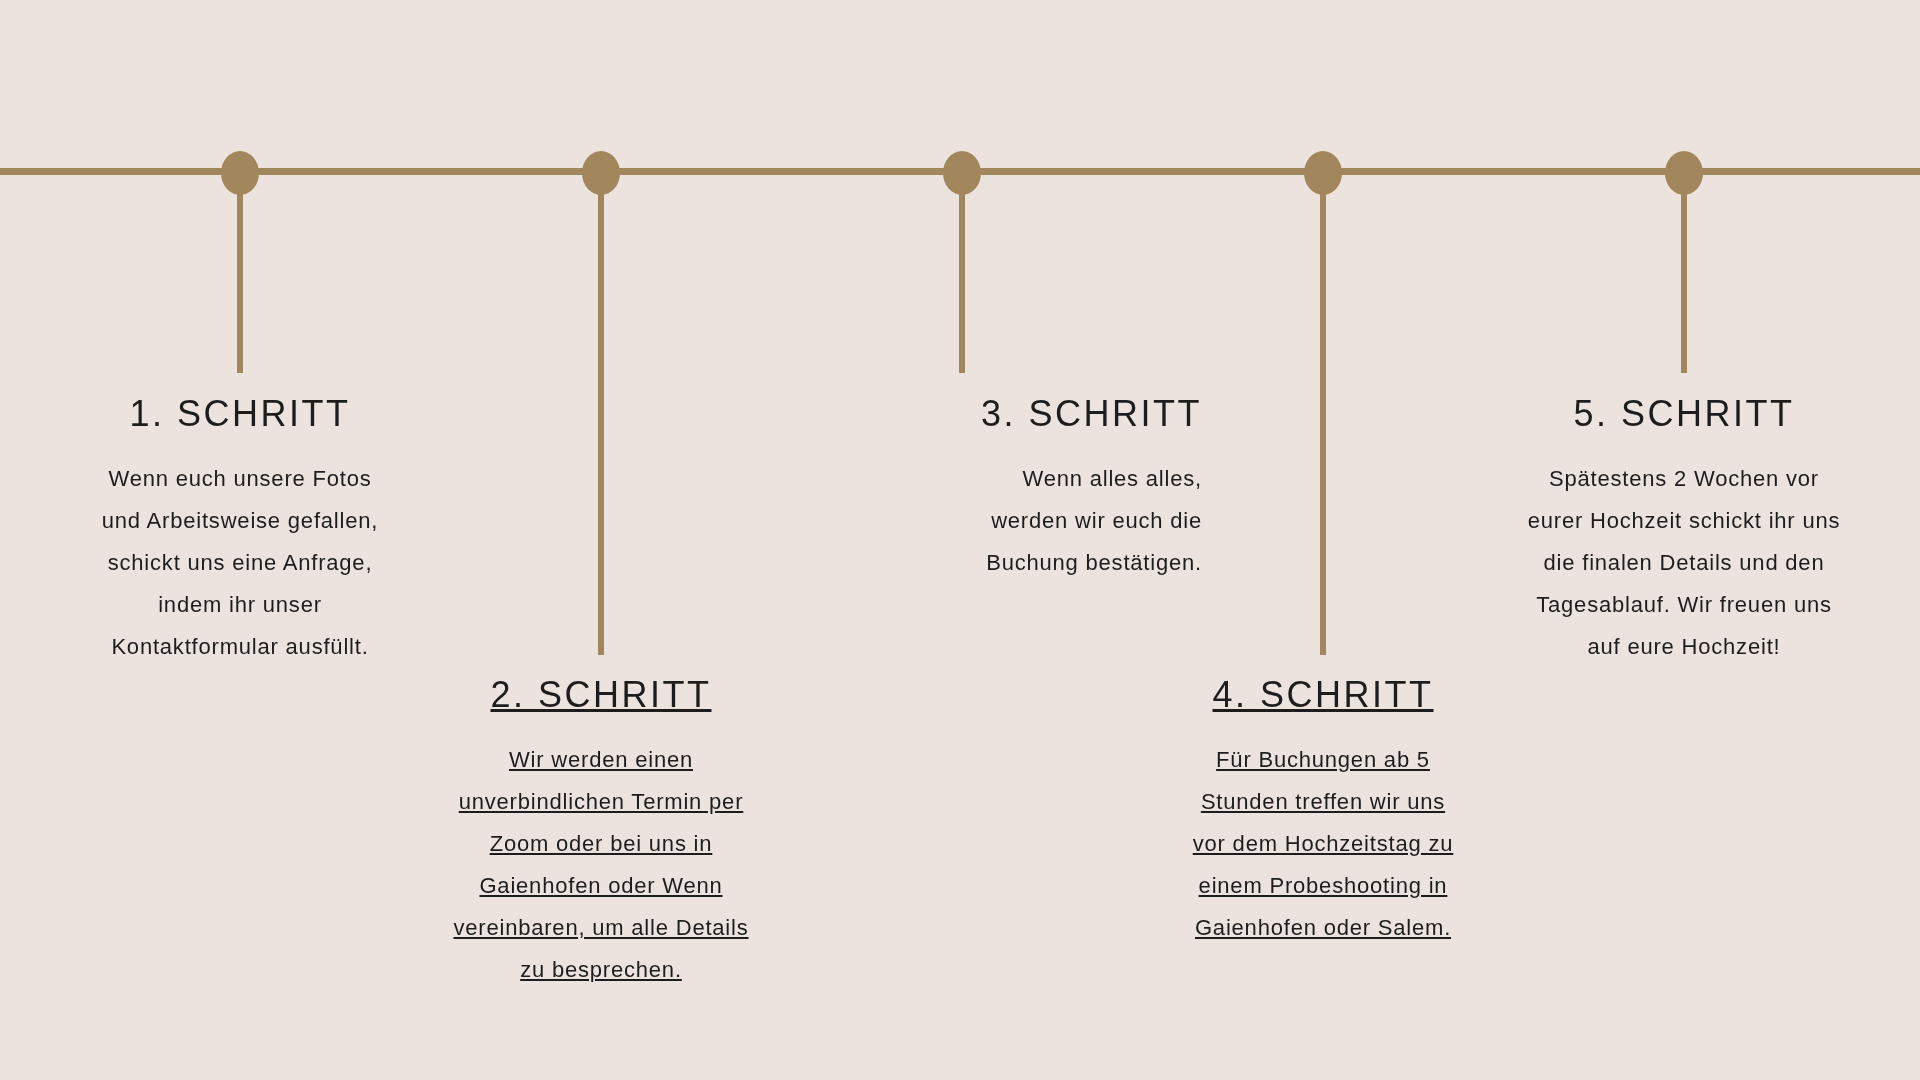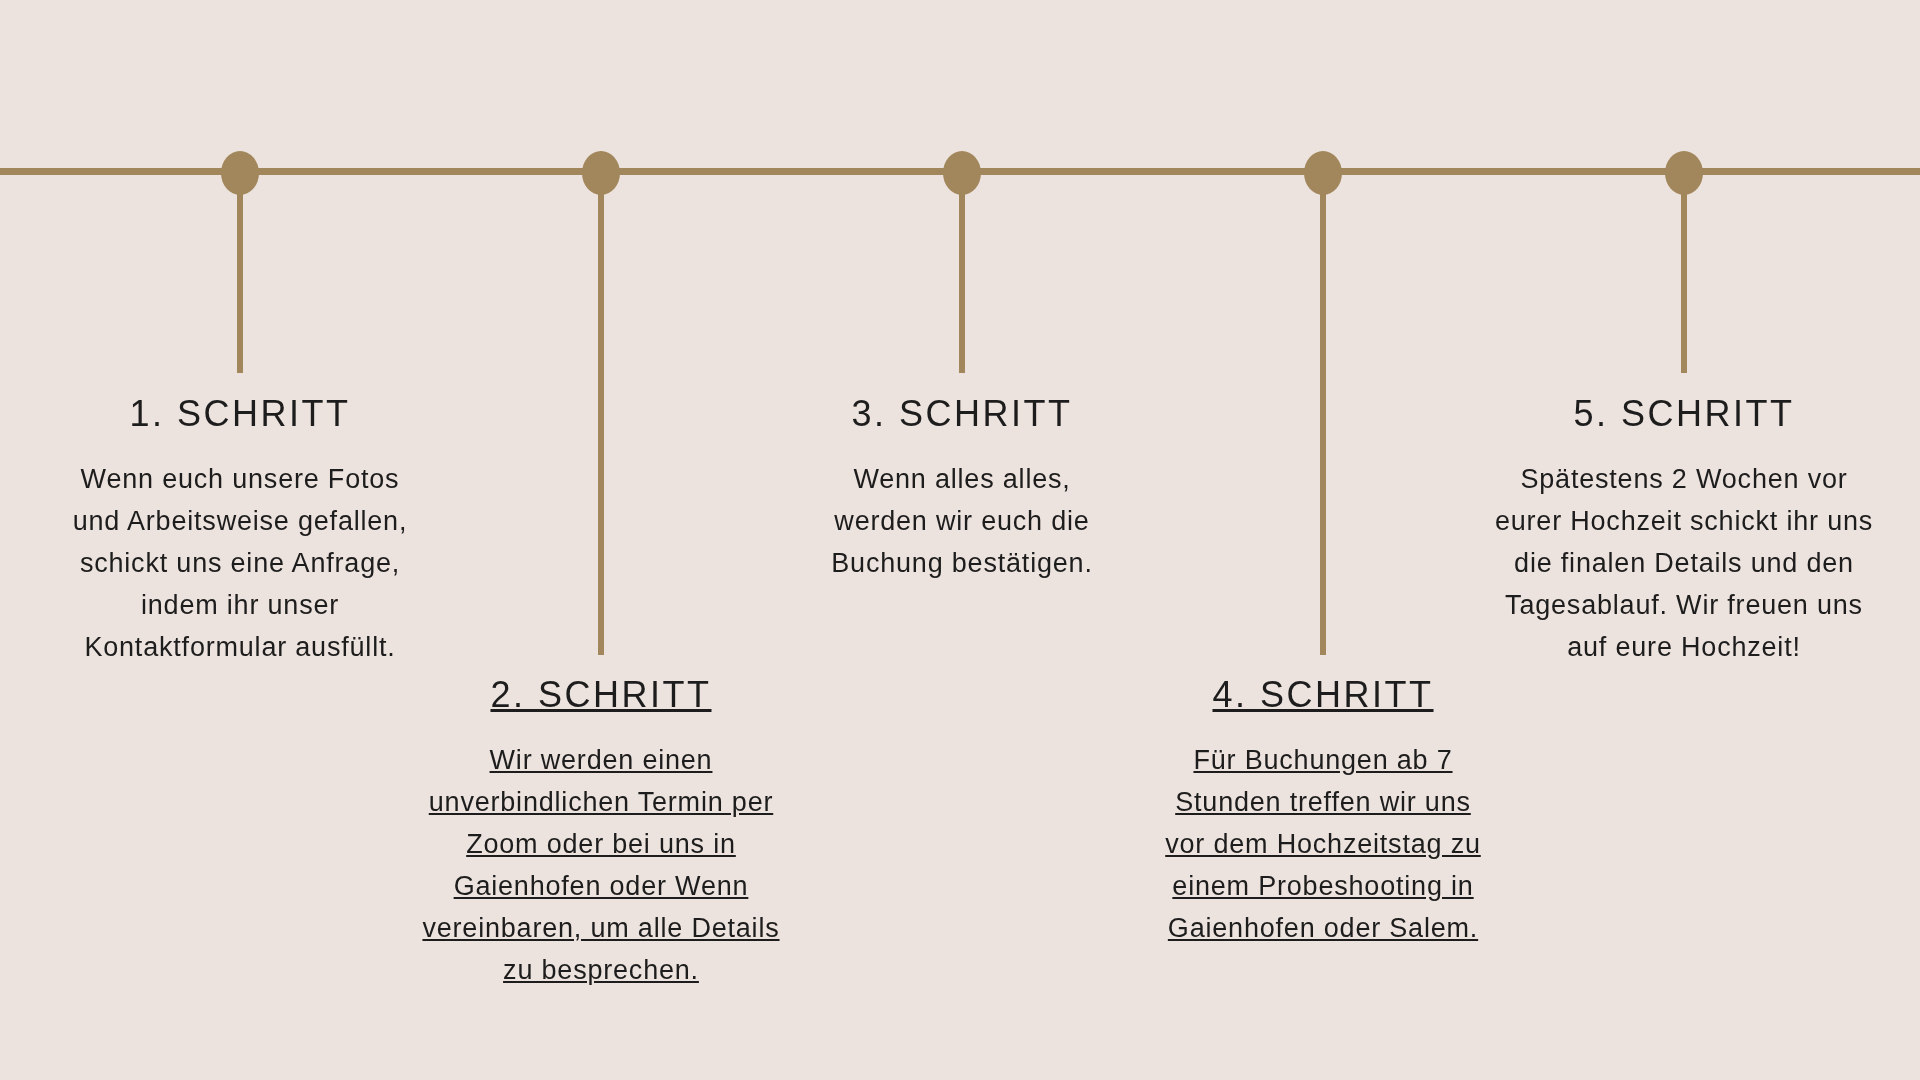--- a/index.html
+++ b/index.html
@@ -55,34 +55,34 @@
 
   .step{
     position:absolute;
     width:480px;
     text-align:center;
   }
   .step.row-top{top:395px;}
   .step.row-bottom{top:676px;text-decoration:underline;}
   .step.c1{left:0px;}
   .step.c2{left:361px;}
-  .step.c3{left:722px;}
+  .step.c3{left:722px;text-align:right;}
   .step.c4{left:1083px;}
   .step.c5{left:1444px;}
 
   .step h2{
     font-size:36px;
     line-height:38px;
     font-weight:400;
     letter-spacing:2.5px;
     color:var(--ink);
   }
   .step p{
     margin-top:25px;
-    font-size:27px;
+    font-size:22px;
     line-height:42px;
     font-weight:400;
     letter-spacing:0.8px;
     color:var(--ink);
     white-space:pre-line;
   }
 </style>
 </head>
 <body>
 
@@ -123,21 +123,21 @@
 
   <div class="step row-top c3">
     <h2>3. SCHRITT</h2>
     <p>Wenn alles alles,
 werden wir euch die
 Buchung bestätigen.</p>
   </div>
 
   <div class="step row-bottom c4">
     <h2>4. SCHRITT</h2>
-    <p>Für Buchungen ab 7
+    <p>Für Buchungen ab 5
 Stunden treffen wir uns
 vor dem Hochzeitstag zu
 einem Probeshooting in
 Gaienhofen oder Salem.</p>
   </div>
 
   <div class="step row-top c5">
     <h2>5. SCHRITT</h2>
     <p>Spätestens 2 Wochen vor
 eurer Hochzeit schickt ihr uns

